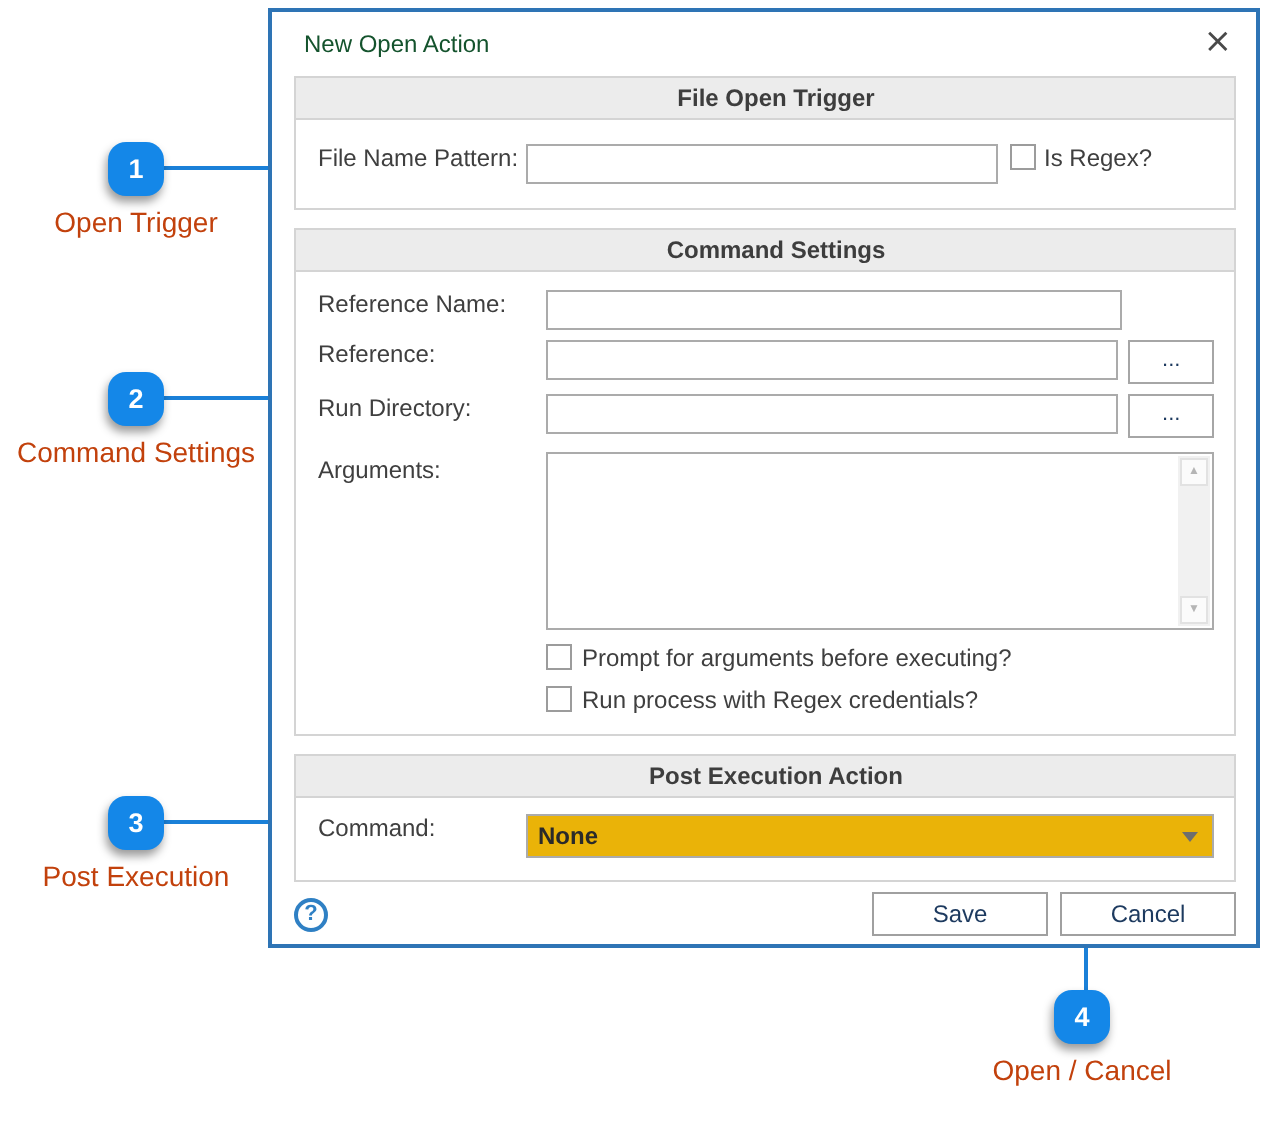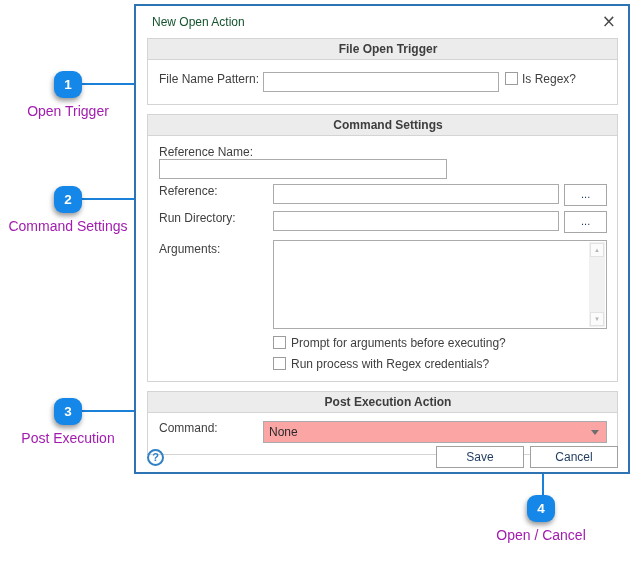--- a/index.html
+++ b/index.html
@@ -16,21 +16,21 @@
   html,body{width:642px;height:562px;background:#ffffff;overflow:hidden;
     font-family:"Liberation Sans","DejaVu Sans",sans-serif;}
   .scene{position:relative;width:642px;height:562px;background:#fff;}
 
   
   .callout{position:absolute;width:136px;text-align:center;}
   .badge{display:inline-block;width:28px;height:27px;border-radius:9px;
     background:var(--accent);color:#fff;font-weight:bold;font-size:13.5px;
     line-height:27px;text-align:center;
     box-shadow:-1px 3px 5px rgba(0,0,0,.40);}
-  .callout-label{margin-top:6px;font-size:14px;color:#a21caf;line-height:15px;}
+  .callout-label{margin-top:6px;font-size:14px;color:#c2410c;line-height:15px;}
   .cline{position:absolute;background:var(--accent-line);}
 
   
   .dialog{position:absolute;left:134px;top:4px;width:496px;height:470px;
     background:#fff;border:2px solid var(--dialog-border);}
   .title-bar{height:32px;display:flex;align-items:center;padding-left:16px;position:relative;}
   .title-text{font-size:12px;color:#14532d;}
   .close-btn{position:absolute;right:12px;top:7px;font-size:17px;color:#4a4a4a;
     line-height:17px;cursor:default;font-family:"DejaVu Sans",sans-serif;}
 
@@ -49,37 +49,37 @@
   .cb{width:13px;height:13px;border:1px solid #9c9c9c;background:#fff;flex:none;display:inline-block;}
   .cb-lbl{margin-left:5px;font-size:12px;color:#3f3f3f;}
 
   .args-wrap{position:relative;width:336px;height:89px;border:1px solid var(--input-border);background:#fff;}
   .args-scroll{position:absolute;top:1px;right:1px;bottom:1px;width:16px;background:#f1f1f1;}
   .scroll-btn{position:absolute;left:1px;width:14px;height:14px;background:#fbfbfb;
     border:1px solid #e2e2e2;color:#b5b5b5;font-size:6px;line-height:12px;text-align:center;}
   .scroll-btn.up{top:1px;} .scroll-btn.down{bottom:1px;}
 
   .dropdown{position:relative;width:346px;height:22px;border:1px solid var(--input-border);
-    background:#fca5a5;font-size:12px;color:#2a2a2a;line-height:20px;padding-left:5px;}
+    background:#eab308;font-size:12px;color:#2a2a2a;line-height:20px;padding-left:5px;font-weight:bold;}
   .dd-caret{position:absolute;right:7px;top:8px;width:0;height:0;
     border-left:4px solid transparent;border-right:4px solid transparent;
     border-top:5px solid #6e6e6e;}
 
   .footer{position:absolute;left:11px;right:10px;top:440px;height:22px;
     display:flex;align-items:center;}
   .help-icon{width:17px;height:17px;border:2px solid #2f80c4;border-radius:50%;
     color:#2f80c4;font-size:11px;font-weight:bold;line-height:13px;text-align:center;}
   .footer-spacer{flex:1;}
   .dlg-btn{width:88px;height:22px;border:1px solid #a0a0a0;background:#fff;
     font-size:12px;color:var(--text-navy);text-align:center;line-height:20px;cursor:default;}
   .dlg-btn + .dlg-btn{margin-left:6px;}
 
   
   .g1-row{padding-top:12px;padding-bottom:12px;}
-  .mt9{margin-top:9px;flex-direction:column;} .mt5{margin-top:5px;} .mt7{margin-top:7px;} .mt8{margin-top:8px;}
+  .mt9{margin-top:9px;} .mt5{margin-top:5px;} .mt7{margin-top:7px;} .mt8{margin-top:8px;}
   .pb10{padding-bottom:10px;} .pb11{padding-bottom:11px;}
   .args-row{align-items:flex-start;}
   .args-row .lbl-w{padding-top:2px;}
 </style>
 </head>
 <body>
 
 <div class="scene">
 
   <div class="cline" style="left:82px;top:83px;width:53px;height:2px;"></div>

